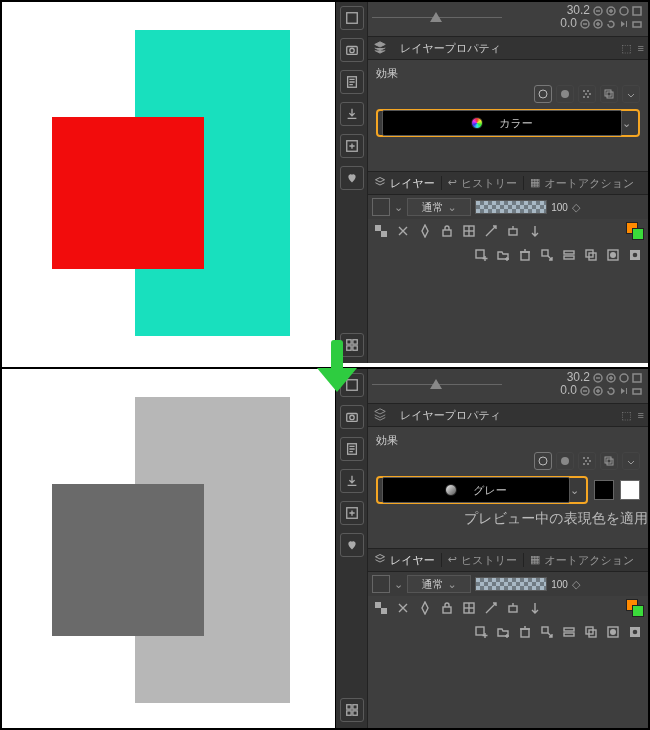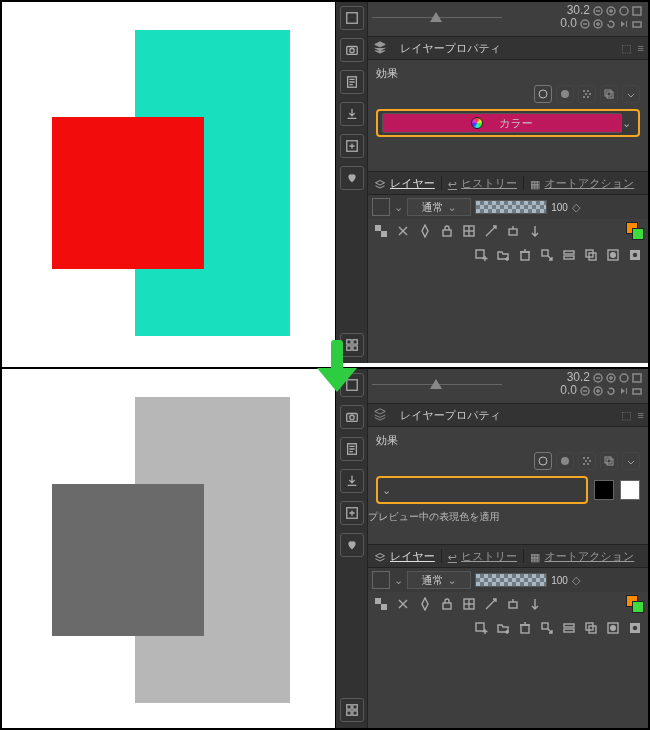--- a/index.html
+++ b/index.html
@@ -107,35 +107,35 @@
 
   .field-label { padding:0 8px 2px 8px; font-size:10px; color:#bbb; }
 
   .dropdown-row { display:flex; align-items:center; gap:6px; padding:0 8px; }
   .dropdown {
     flex:1; height:28px; border:2px solid #f5a623; border-radius:4px;
     padding:0 4px; display:flex; align-items:center; background:#3a3a3a;
     cursor:pointer;
   }
   .dd-inner {
-    flex:1; height:20px; border:1px solid #555; border-radius:2px;
+    flex:1; height:26px; border:1px solid #555; border-radius:2px;
     display:flex; align-items:center; justify-content:center; gap:16px;
-    background:#be185d;
+    background:#000000;
   }
   .dd-caret { width:12px;color:#aaa;}
   .sw { width:20px;height:20px;border:1px solid #666; }
   .sw.black{background:#000;} .sw.white{background:#fff;}
 
-  .hint { text-align:left; font-size:10px; color:#bbb; padding:6px 0 0 0; }
+  .hint { text-align:right; font-size:14px; color:#bbb; padding:6px 0 0 0; }
 
   
   .ltabrow { height:24px; display:flex; align-items:center; background:#333;
              border-top:1px solid #222; border-bottom:1px solid #222; margin-top:34px;}
   .half.bot .ltabrow { margin-top:20px; }
-  .ltabrow .seg { display:flex;align-items:flex-end; gap:4px; padding:0 6px; color:#999;text-decoration:underline; }
+  .ltabrow .seg { display:flex;align-items:flex-start; gap:4px; padding:0 6px; color:#999; }
   .ltabrow .seg.active{ color:#ddd; }
   .ltabrow .sep{ width:1px;height:14px;background:#222; }
 
   .blendrow {
     height:24px; display:flex; align-items:center; gap:4px; padding:2px 4px;
     background:#3a3a3a;
   }
   .bsquare { width:18px;height:18px;border:1px solid #666; background:#3a3a3a;}
   .bcaret{color:#999;}
   .bsel {
@@ -627,20 +627,24 @@
             </div>
           <div class="eicon">
               <svg viewBox="0 0 12 12">
                 <path d="M3 6l3 3 3-3" fill="none" stroke="#999"></path>
               </svg>
             </div>
         </div>
 
         <div class="dropdown-row">
           <div class="dropdown">
+            <div class="dd-inner">
+              <span class="grayball"></span>
+              <span>グレー</span>
+            </div>
             <span class="dd-caret">⌄</span>
           </div>
           <div class="sw black"></div>
           <div class="sw white"></div>
         </div>
         <div class="hint">プレビュー中の表現色を適用</div>
 
         <div class="ltabrow">
           <div class="seg active">
               <svg width="12" height="12" viewBox="0 0 16 16">

